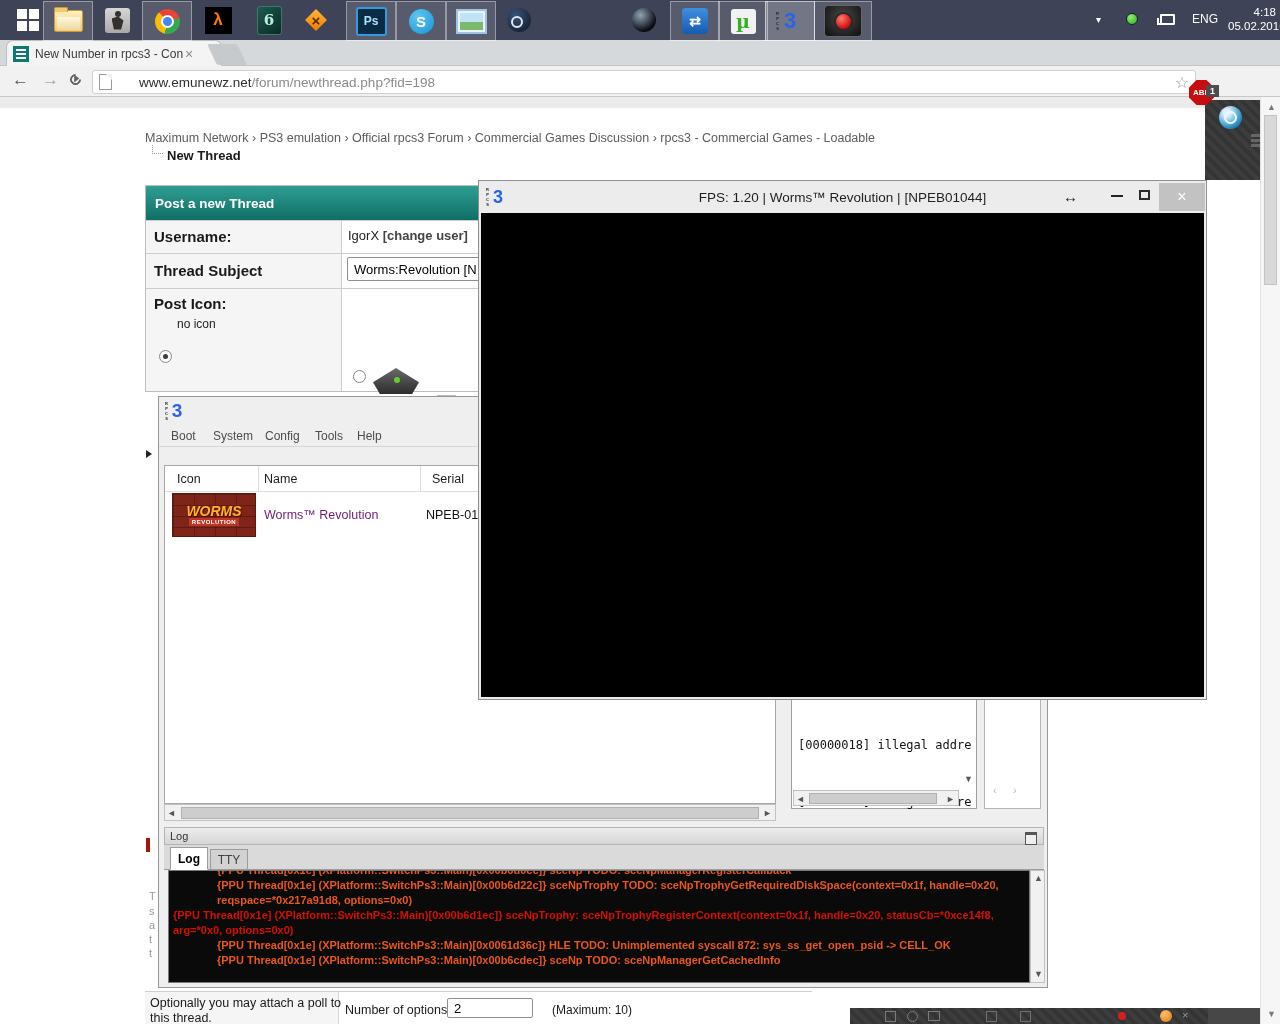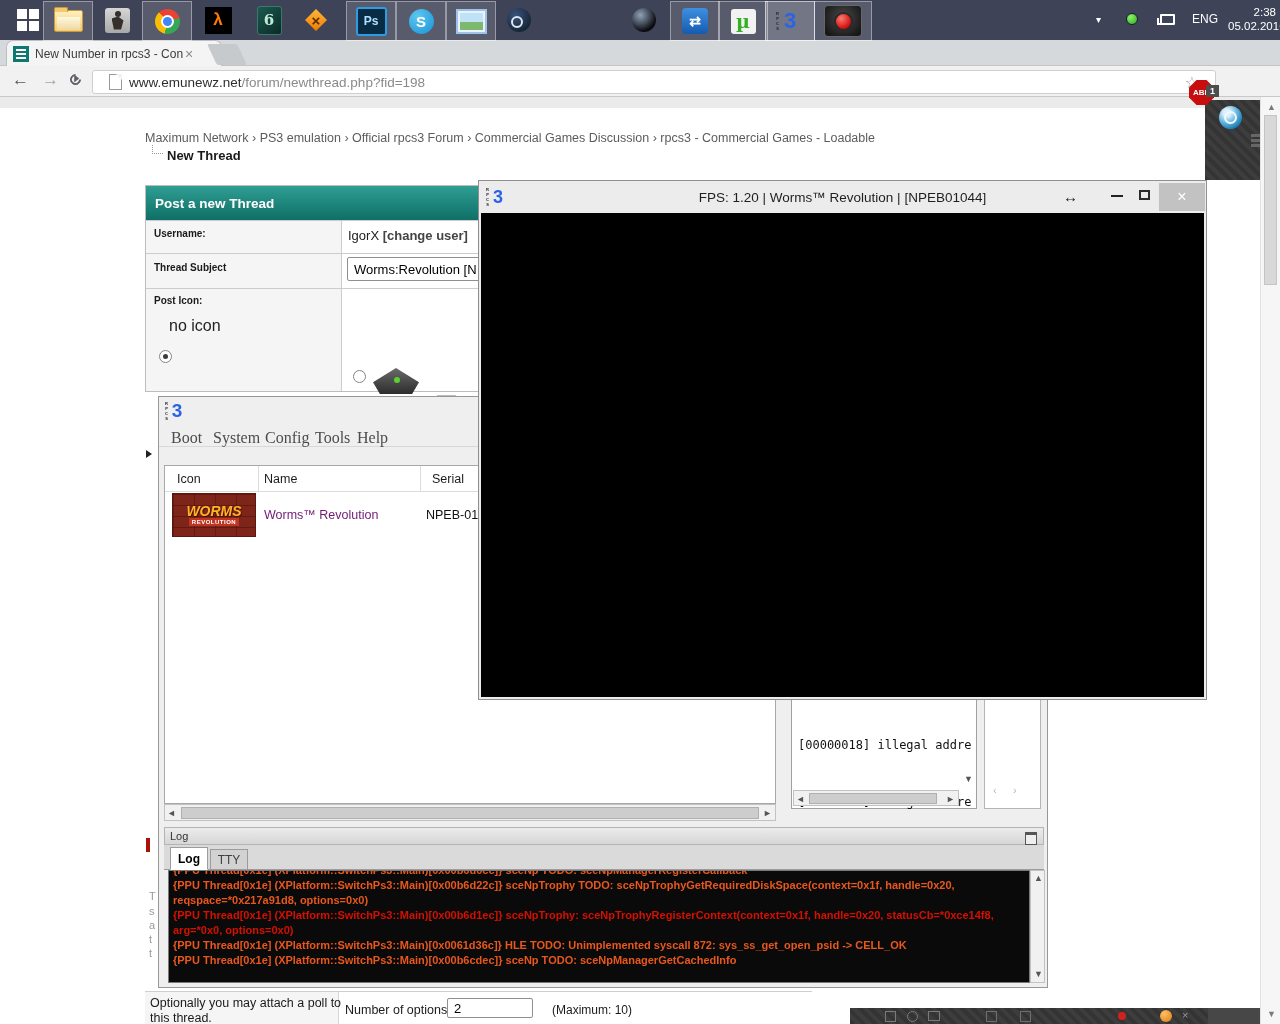--- a/index.html
+++ b/index.html
@@ -64,74 +64,74 @@
   .favicon{width:16px;height:16px;background:#0c7a72;position:relative;flex:0 0 16px;}
   .favicon::after{content:"";position:absolute;inset:3px;background:repeating-linear-gradient(180deg,#fff 0 2px,#0c7a72 2px 4px);}
   #tab .title{font-size:12px;color:#3c3c3c;margin-left:6px;white-space:nowrap;overflow:hidden;width:148px;}
   .tabclose{color:#8a8a8a;font-size:14px;margin-left:2px;}
   #newtab{position:absolute;left:212px;top:4px;width:30px;height:21px;background:#c6cacd;transform:skewX(25deg);border-radius:2px;}
   .wctrl{position:absolute;top:40px;height:26px;display:flex;align-items:center;justify-content:center;color:#444;}
   #toolbar{left:0;top:66px;width:1280px;height:31px;background:#f1f1f2;border-bottom:1px solid #c8c8c8;z-index:20;}
   .navarrow{font-size:17px;font-weight:bold;}
   .reload{width:11px;height:11px;border:2px solid #5f6368;border-radius:50%;border-top-color:transparent;position:relative;transform:rotate(45deg);}
   .reload::after{content:"";position:absolute;top:-4px;right:-2px;border:4px solid transparent;border-bottom:5px solid #5f6368;transform:rotate(45deg);}
-  #urlbar{position:absolute;left:92px;top:4px;width:1090px;height:22px;background:#fff;border:1px solid #cfcfcf;border-radius:3px;display:flex;align-items:center;padding:0 16px;}
+  #urlbar{position:absolute;left:92px;top:4px;width:1090px;height:22px;background:#fff;border:1px solid #cfcfcf;border-radius:3px;display:flex;align-items:center;padding:0 6px;gap:20px;}
   .pageicon{width:11px;height:14px;border:1px solid #9a9a9a;background:#fff;position:relative;flex:0 0 11px;}
   .pageicon::after{content:"";position:absolute;right:-1px;top:-1px;border:3px solid transparent;border-top-color:#f1f1f2;border-right-color:#f1f1f2;}
   .urltext{font-size:13.5px;margin-left:7px;white-space:nowrap;}
   .urltext .domain{color:#2f2f2f;}
   .urltext .path{color:#8a8a8a;}
   .star{color:#9b9b9b;font-size:16px;}
   .abp{width:25px;height:25px;background:#c70d0d;clip-path:polygon(30% 0,70% 0,100% 30%,100% 70%,70% 100%,30% 100%,0 70%,0 30%);display:flex;align-items:center;justify-content:center;position:relative;}
   .abp::before{content:"ABP";color:#fff;font-size:8px;font-weight:bold;}
   .abp-badge{position:absolute;left:1206px;top:85px;width:13px;height:12px;background:#4d4d4d;color:#fff;font-size:9px;font-weight:bold;display:flex;align-items:center;justify-content:center;z-index:21;}
   .blueext{width:23px;height:23px;border-radius:50%;background:radial-gradient(circle at 35% 30%,#dff1fb 0 16%,#66b7e0 45%,#1576ad 78%,#0c5d8c);position:relative;}
   .blueext::after{content:"";position:absolute;inset:5px;border:2px solid #eef8ff;border-radius:50%;}
   .hamburger{width:18px;height:13px;border-top:3px solid #666;border-bottom:3px solid #666;position:relative;}
   .hamburger::after{content:"";position:absolute;left:0;top:2px;width:18px;height:3px;background:#666;}
   
   .crumb{font-size:12.5px;color:#5c5c5c;white-space:nowrap;}
   .treeglyph{width:11px;height:9px;border-left:1px dotted #999;border-bottom:1px dotted #999;}
   .formtable{border:1px solid #bdbdbd;background:#fff;}
   .tealhdr{background:linear-gradient(#2f9e93,#0f6f66);color:#fff;font-weight:bold;font-size:13.5px;display:flex;align-items:center;padding-left:9px;}
-  .flabel{font-weight:bold;font-size:10px;color:#1a1a1a;text-align:right;}
+  .flabel{font-weight:bold;font-size:15px;color:#1a1a1a;text-align:right;}
   .fcell{border-top:1px solid #cccccc;}
   .labelcol{background:#f5f5f5;border-right:1px solid #cccccc;}
   .textinput{background:#fff;border:1px solid #8f8f8f;border-radius:2px;font-size:13px;font-family:"Liberation Sans",sans-serif;padding:2px 6px;}
   .radio{width:13px;height:13px;border:1px solid #858585;border-radius:50%;background:#fff;position:relative;}
   .radio.sel::after{content:"";position:absolute;inset:3px;border-radius:50%;background:#3c3c3c;}
   .xboxic{width:46px;height:26px;background:linear-gradient(#6a6a6a,#2c2c2c);clip-path:polygon(50% 0,100% 55%,85% 100%,15% 100%,0 55%);position:relative;}
   .xboxic::after{content:"";position:absolute;left:21px;top:9px;width:6px;height:6px;border-radius:50%;background:#5ad12f;}
   .wiiic{width:21px;height:44px;background:linear-gradient(90deg,#fdfdfd,#d9dde2);border:1px solid #b8bcc2;border-radius:2px;position:relative;}
   .wiiic::after{content:"";position:absolute;left:4px;top:5px;width:2px;height:24px;background:#79c3ea;}
   .genic{width:52px;height:30px;background:linear-gradient(#3a3a3a,#151515);border-radius:4px;transform:rotate(-14deg);position:relative;}
   .genic::after{content:"";position:absolute;left:18px;top:8px;width:16px;height:16px;border-radius:50%;background:#000;border:2px solid #2e2e2e;}
   .gbaic{width:48px;height:28px;background:linear-gradient(#3050c8,#1a2f8a);border-radius:5px;transform:rotate(-10deg);position:relative;}
   .gbaic::after{content:"";position:absolute;left:14px;top:5px;width:20px;height:14px;background:#cfe3ef;border:1px solid #0e1c55;}
   .frag{color:#9a9a9a;font-size:11px;}
   
   .gwin{background:#efefef;border:1px solid #979797;}
-  .menuitem{font-size:16px;color:#4c4c4c;font-family:Liberation Serif, serif;}
+  .menuitem{font-size:12px;color:#4c4c4c;}
   .dockhdr{background:linear-gradient(#ececec,#d6d6d6);border:1px solid #b4b4b4;font-size:11px;color:#333;display:flex;align-items:center;padding-left:5px;}
   .dockbtn{width:10px;height:9px;border:1px solid #555;border-top:3px solid #555;background:#eee;}
   .glisthead{font-size:12.5px;color:#1c1c1c;}
   .colline{background:#dcdcdc;width:1px;}
   .wormsicon{background:#7e2418;background-image:repeating-linear-gradient(180deg,rgba(0,0,0,.25) 0 1px,transparent 1px 11px),repeating-linear-gradient(90deg,rgba(0,0,0,.22) 0 1px,transparent 1px 21px);border:1px solid #5c180f;display:flex;flex-direction:column;align-items:center;justify-content:center;}
   .wormsicon .w1{color:#ffb427;font-weight:bold;font-size:14px;font-style:italic;text-shadow:1px 1px 0 #4a1008;line-height:14px;}
   .wormsicon .w2{color:#fff;font-weight:bold;font-size:6px;background:#c03422;padding:0 3px;line-height:8px;letter-spacing:.5px;}
   .sbar{background:#f1f1f1;border:1px solid #c2c2c2;}
   .sarrow{color:#555;font-size:9px;display:flex;align-items:center;justify-content:center;}
   .sarrow.dis{color:#b8b8b8;}
   .sthumb{background:#cdcdcd;border:1px solid #b0b0b0;}
   .tab2{font-size:12px;display:flex;align-items:center;justify-content:center;border:1px solid #9c9c9c;}
   .tab2.on{background:#fff;font-weight:bold;border-bottom-color:#fff;}
   .tab2.off{background:#d2d2d2;color:#404040;}
   .logbox{background:#0a0a0a;border:1px solid #7a7a7a;overflow:hidden;}
   .logline{font-size:11px;font-weight:bold;line-height:15px;word-wrap:break-word;}
-  .logline.warn{color:#e8571d;}
+  .logline.warn{color:#e8571d;margin-left:44px;}
   .logline.err{color:#d41000;}
   .mono{font-family:"DejaVu Sans Mono",monospace;font-size:12px;color:#111;white-space:pre;}
   
   #emuwin{left:478px;top:180px;width:729px;height:520px;background:#ececec;border:1px solid #8f8f8f;z-index:10;}
   #emutitle{position:absolute;left:0;top:0;right:0;height:32px;display:flex;align-items:center;}
   .emu-title-text{position:absolute;left:0;right:0;text-align:center;font-size:13.5px;color:#1f1f1f;}
   .maxicon{width:11px;height:10px;border:2px solid #2b2b2b;}
   .closebox{background:#c2c2c2;color:#fff;font-size:16px;display:flex;align-items:center;justify-content:center;}
   
   .hatch{background:repeating-linear-gradient(45deg,#343434 0 4px,#3d3d3d 4px 8px);}
@@ -195,21 +195,21 @@
         <span class="rpcs3logo" style="font-size:22px;width:26px;height:26px"></span>
       </div>
     <div class="tb-slot open" style="left:814px;width:56px">
         <span class="recicon"></span>
       </div>
     <div class="abs tray-caret" style="left:1096px;top:14px">▾</div>
     <div class="abs tray-green" style="left:1126px;top:13px"></div>
     <div class="abs tray-net" style="left:1160px;top:14px"></div>
     <div class="abs tray-text" style="left:1192px;top:12px">ENG</div>
     <div class="abs tray-clock" style="left:1228px;top:5px;width:48px">
-      <div>2:38</div>
+      <div>4:18</div>
       <div>05.02.2016</div>
     </div>
   </div>
 
   <div id="tabstrip" class="abs">
     <div id="tab">
       <span class="favicon"></span>
       <span class="title">New Number in rpcs3 - Con</span>
       <span class="tabclose">×</span>
     </div>
@@ -269,21 +269,21 @@
     <div class="abs" style="left:202px;top:42px;font-size:13px;color:#222">
       <span>IgorX</span>
       <span style="font-weight:bold;color:#444">[change user]</span>
     </div>
     <div class="fcell abs" style="left:0;top:67px;width:667px;height:35px"></div>
     <div class="abs flabel" style="left:8px;top:76px">Thread Subject</div>
     <input class="abs textinput" style="left: 201px; top: 71px; width: 370px; height: 24px;" value="Worms:Revolution [N">
     <div class="fcell abs" style="left:0;top:102px;width:667px;height:105px"></div>
     <div class="abs flabel" style="left:8px;top:109px">Post Icon:</div>
     <div class="abs radio sel" style="left:13px;top:130px"></div>
-    <div class="abs" style="left:23px;top:131px;font-size:16px;color:#222">no icon</div>
+    <div class="abs" style="left:31px;top:131px;font-size:12px;color:#222">no icon</div>
     <div class="abs radio" style="left:207px;top:137px"></div>
     <div class="abs xboxic" style="left:227px;top:122px"></div>
     <div class="abs radio" style="left:272px;top:137px"></div>
     <div class="abs wiiic" style="left:290px;top:110px"></div>
     <div class="abs radio" style="left:207px;top:182px"></div>
     <div class="abs genic" style="left:222px;top:162px"></div>
     <div class="abs radio" style="left:272px;top:187px"></div>
     <div class="abs gbaic" style="left:286px;top:170px"></div>
   </div>
 

